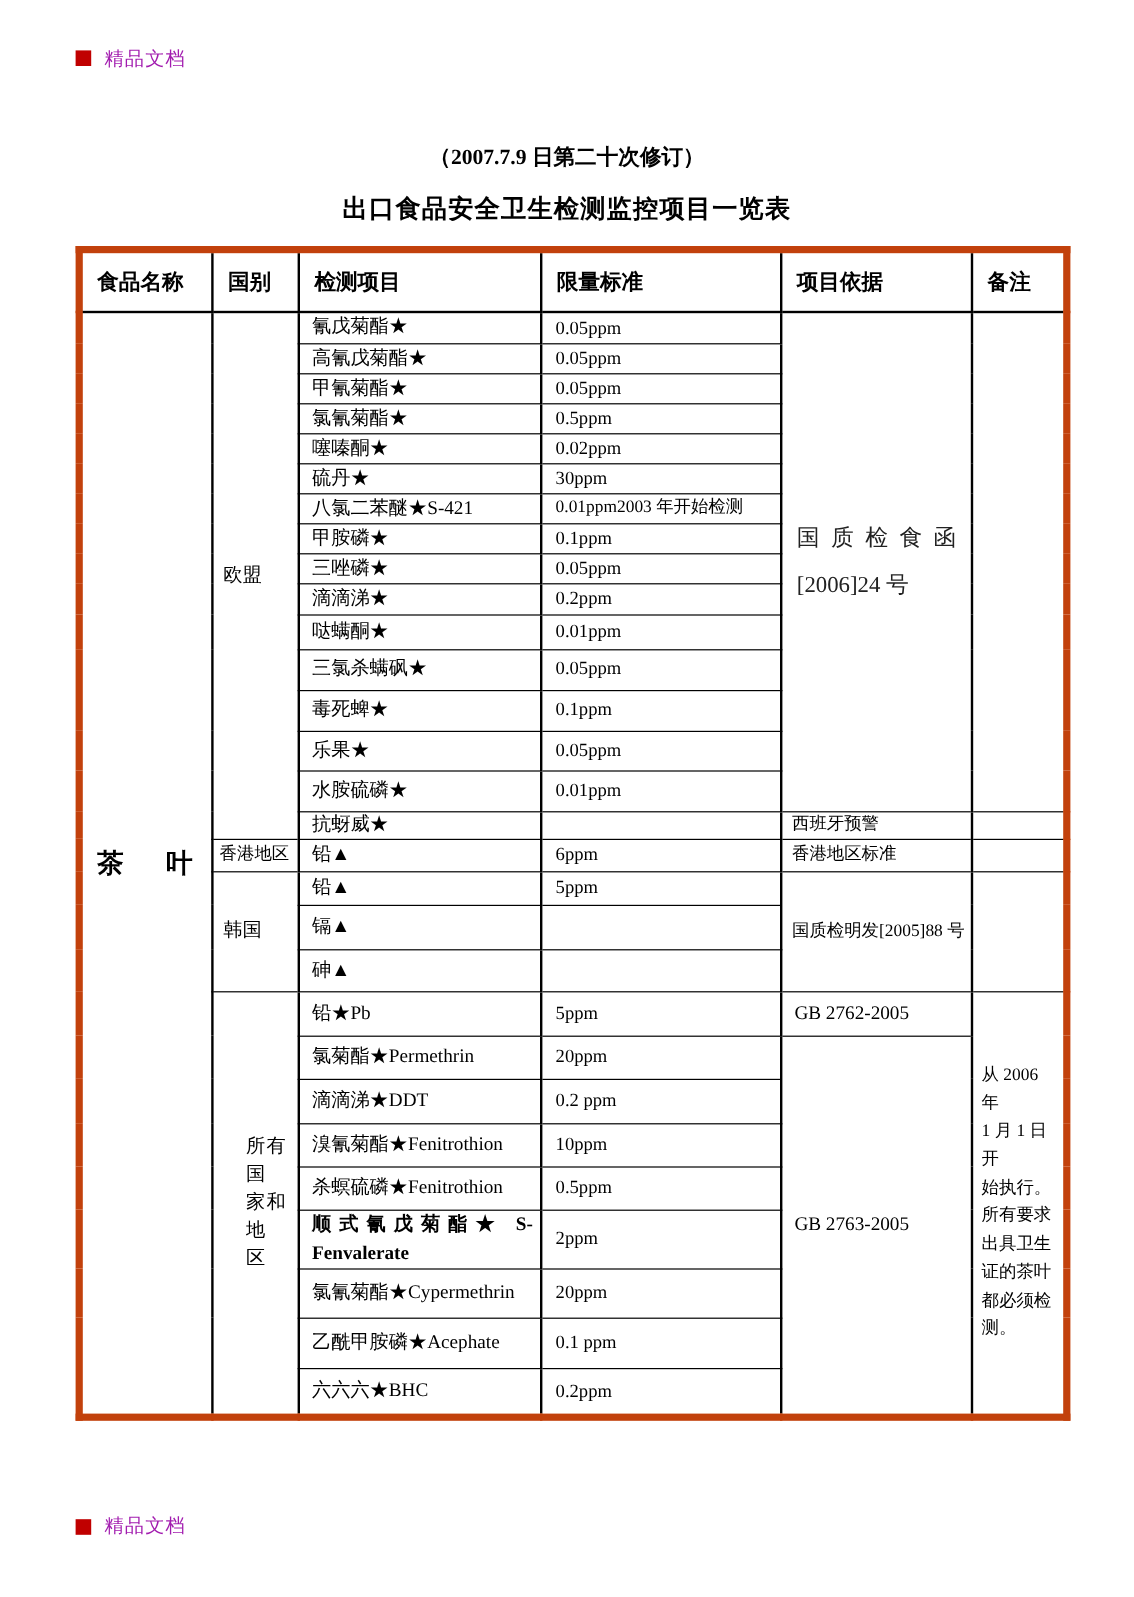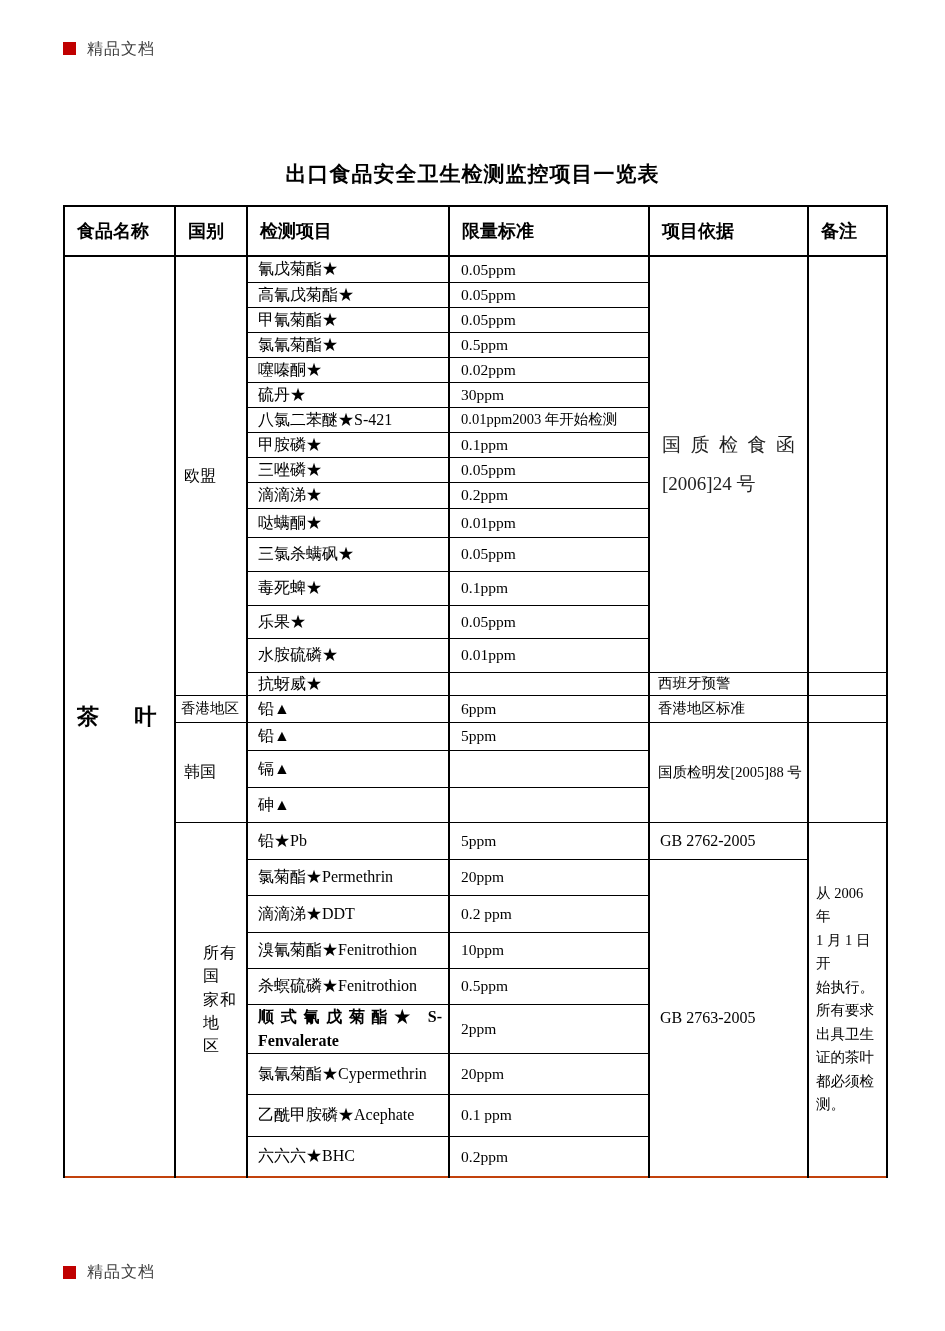--- a/index.html
+++ b/index.html
@@ -1,31 +1,31 @@
 <!DOCTYPE html>
 <html><head>
 <meta charset="utf-8">
 <style>
   html,body{margin:0;padding:0;background:#fff;}
   .page{position:relative;width:945px;height:1331px;background:#ffffff;
         font-family:"Liberation Serif","DejaVu Serif",serif;color:#000;overflow:hidden;}
   .marker{position:absolute;left:63px;width:13px;height:13px;background:#c00000;}
   .marker-top{top:42px;}
   .marker-bottom{top:1266px;}
-  .wm{position:absolute;left:87px;font-size:16px;letter-spacing:1px;color:#404040;}
+  .wm{position:absolute;left:87px;font-size:16px;letter-spacing:1px;color:#a21caf;}
   .wm-top{top:39px;}
   .wm-bottom{top:1262px;}
   .title{position:absolute;top:64px;left:0;width:100%;text-align:center;
          font-size:27px;font-weight:bold;letter-spacing:1px;}
   .subtitle{position:absolute;top:119px;left:0;width:100%;text-align:center;
          font-size:18px;font-weight:bold;}
   .title2{position:absolute;top:160px;left:0;width:100%;text-align:center;
          font-size:21px;font-weight:bold;letter-spacing:1px;}
   table.main{position:absolute;left:63px;top:205px;width:823px;
-         border-collapse:collapse;table-layout:fixed;border:2px solid #c2410c;}
+         border-collapse:collapse;table-layout:fixed;border:6px solid #c2410c;}
   td,th{border:1px solid #000;border-left-width:2px;border-right-width:2px;
         padding:0;vertical-align:middle;text-align:left;overflow:hidden;
         font-weight:normal;line-height:1.25;}
   th{height:48px;font-size:18px;font-weight:bold;padding-left:12px;
      border-top-width:2px;border-bottom-width:2px;}
   td.food{font-size:22px;font-weight:bold;padding-left:12px;word-spacing:30px;margin-left:11px;}
   td.country{font-size:16px;padding-left:8px;}
   td.country-sm{font-size:14.5px;padding-left:5px;}
   td.item{font-size:16px;padding-left:10px;padding-right:6px;}
   td.item-j{text-align:justify;line-height:1.5;font-weight:bold;}
@@ -41,20 +41,21 @@
   td.country-all{font-size:16px;padding:0 10px 0 27px;line-height:1.45;}
 </style>
 </head>
 <body>
 
 <div class="page">
 
   <div class="marker marker-top"></div>
   <div class="wm wm-top">精品文档</div>
 
+  <div class="subtitle">（2007.7.9 日第二十次修订）</div>
   <div class="title2">出口食品安全卫生检测监控项目一览表</div>
 
   <table class="main">
     <colgroup>
       <col style="width:111px">
         <col style="width:72px">
         <col style="width:202px">
       <col style="width:200px">
         <col style="width:159px">
         <col style="width:79px">

